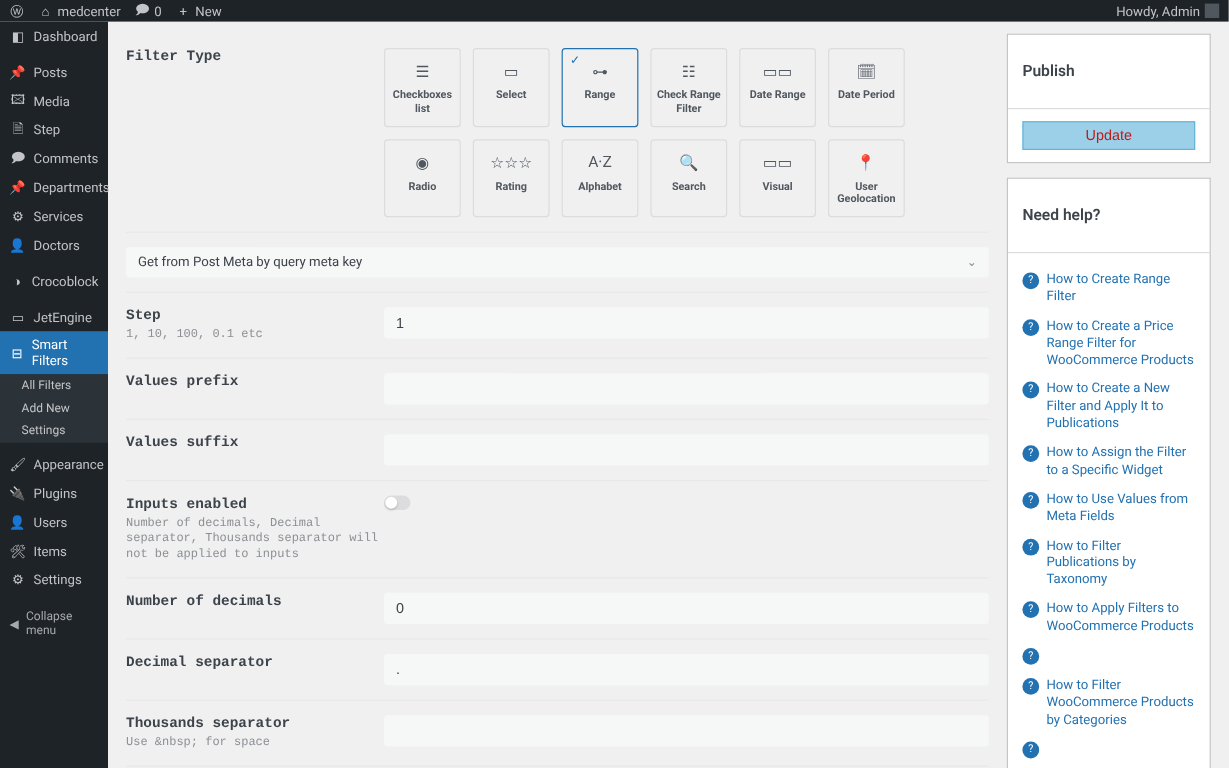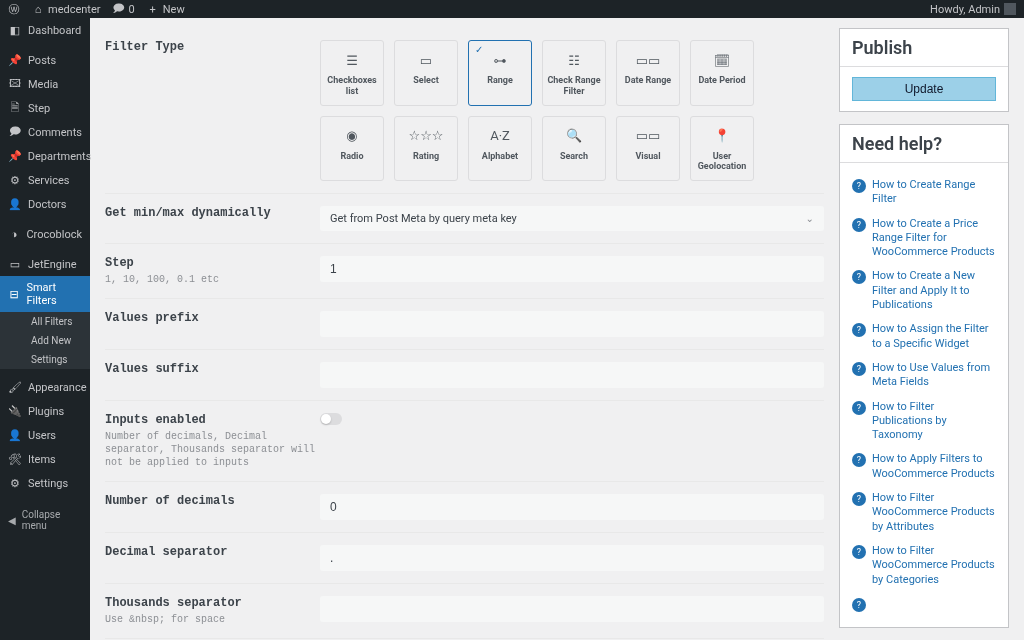--- a/index.html
+++ b/index.html
@@ -11,32 +11,32 @@
 .adminbar-item { display: flex; align-items: center; gap: 4px; cursor: pointer; }
 .ab-icon { width: 12px; height: 12px; display: inline-flex; align-items: center; justify-content: center; }
 .ab-avatar { width: 12px; height: 12px; background: #50575e; }
 
 .wrap { display: flex; }
 .sidebar { width: 90px; background: #1d2327; min-height: 622px; color: #c3c4c7; }
 .menu-item { display: flex; align-items: center; gap: 6px; padding: 5px 8px; font-size: 11px; cursor: pointer; }
 .menu-item.active { background: #2271b1; color: #fff; }
 .menu-item .mi { width: 14px; height: 14px; display: inline-flex; align-items: center; justify-content: center; }
 .submenu { background: #2c3338; }
-.submenu-item { padding: 4px 10px 4px 31px; font-size: 10px; color: #c3c4c7; cursor: pointer; }
+.submenu-item { padding: 4px 10px 4px 18px; font-size: 10px; color: #c3c4c7; cursor: pointer; }
 .collapse { display: flex; align-items: center; gap: 6px; padding: 8px; font-size: 10px; color: #a7aaad; cursor: pointer; }
 
 .main { flex: 1; display: flex; padding: 10px 15px; gap: 15px; }
 .content { flex: 1; }
 .rightcol { width: 170px; }
 
 .panel { background: #fff; border: 1px solid #c3c4c7; margin-bottom: 12px; }
-.panel-head { padding: 8px 12px; border-bottom: 1px solid #dcdcde; font-size: 18px; font-weight: 600; }
+.panel-head { padding: 23px 12px; border-bottom: 1px solid #dcdcde; font-size: 13px; font-weight: 600; }
 .panel-body { padding: 10px 12px; }
 
-.btn-update { width: 100%; background: #9cd0e8; border: 1px solid #62b6d9; color: #0f172a; padding: 4px 0; font-size: 12px; cursor: pointer; text-align: center; }
+.btn-update { width: 100%; background: #9cd0e8; border: 1px solid #62b6d9; color: #b91c1c; padding: 4px 0; font-size: 12px; cursor: pointer; text-align: center; }
 
 .help-list { list-style: none; }
 .help-item { display: flex; gap: 6px; padding: 5px 0; font-size: 11px; align-items: flex-start; }
 .help-q { width: 14px; height: 14px; border-radius: 50%; background: #2271b1; color: #fff; font-size: 9px; display: inline-flex; align-items: center; justify-content: center; flex-shrink: 0; margin-top: 1px; }
 .help-link { color: #2271b1; cursor: pointer; line-height: 1.3; }
 
 .field-row { display: flex; padding: 12px 0; border-top: 1px solid #e8e8e8; }
 .field-row:first-child { border-top: none; }
 .field-label { width: 215px; flex-shrink: 0; font-size: 12px; font-weight: 600; color: #3c434a; font-family: Liberation Mono, monospace; }
 .field-desc { font-size: 10px; font-weight: 400; color: #8c8f94; margin-top: 3px; line-height: 1.3; }
@@ -220,21 +220,20 @@
               </div>
             <div class="filter-tile">
                 <div class="filter-icon">📍</div>
                 <div class="filter-label">User Geolocation</div>
               </div>
           </div>
         </div>
       </div>
 
       <div class="field-row">
-        <div class="field-label">Get min/max dynamically</div>
         <div class="field-control">
           <div class="select-like">
             <span>Get from Post Meta by query meta key</span>
             <span class="chev">⌄</span>
           </div>
         </div>
       </div>
 
       <div class="field-row">
         <div class="field-label">
@@ -324,21 +323,20 @@
             <li class="help-item">
                 <span class="help-q">?</span>
                 <span class="help-link">How to Filter Publications by Taxonomy</span>
               </li>
             <li class="help-item">
                 <span class="help-q">?</span>
                 <span class="help-link">How to Apply Filters to WooCommerce Products</span>
               </li>
             <li class="help-item">
                 <span class="help-q">?</span>
-                <span class="help-link">How to Filter WooCommerce Products by Attributes</span>
               </li>
             <li class="help-item">
                 <span class="help-q">?</span>
                 <span class="help-link">How to Filter WooCommerce Products by Categories</span>
               </li>
             <li class="help-item">
                 <span class="help-q">?</span>
               </li>
           </ul>
         </div>

